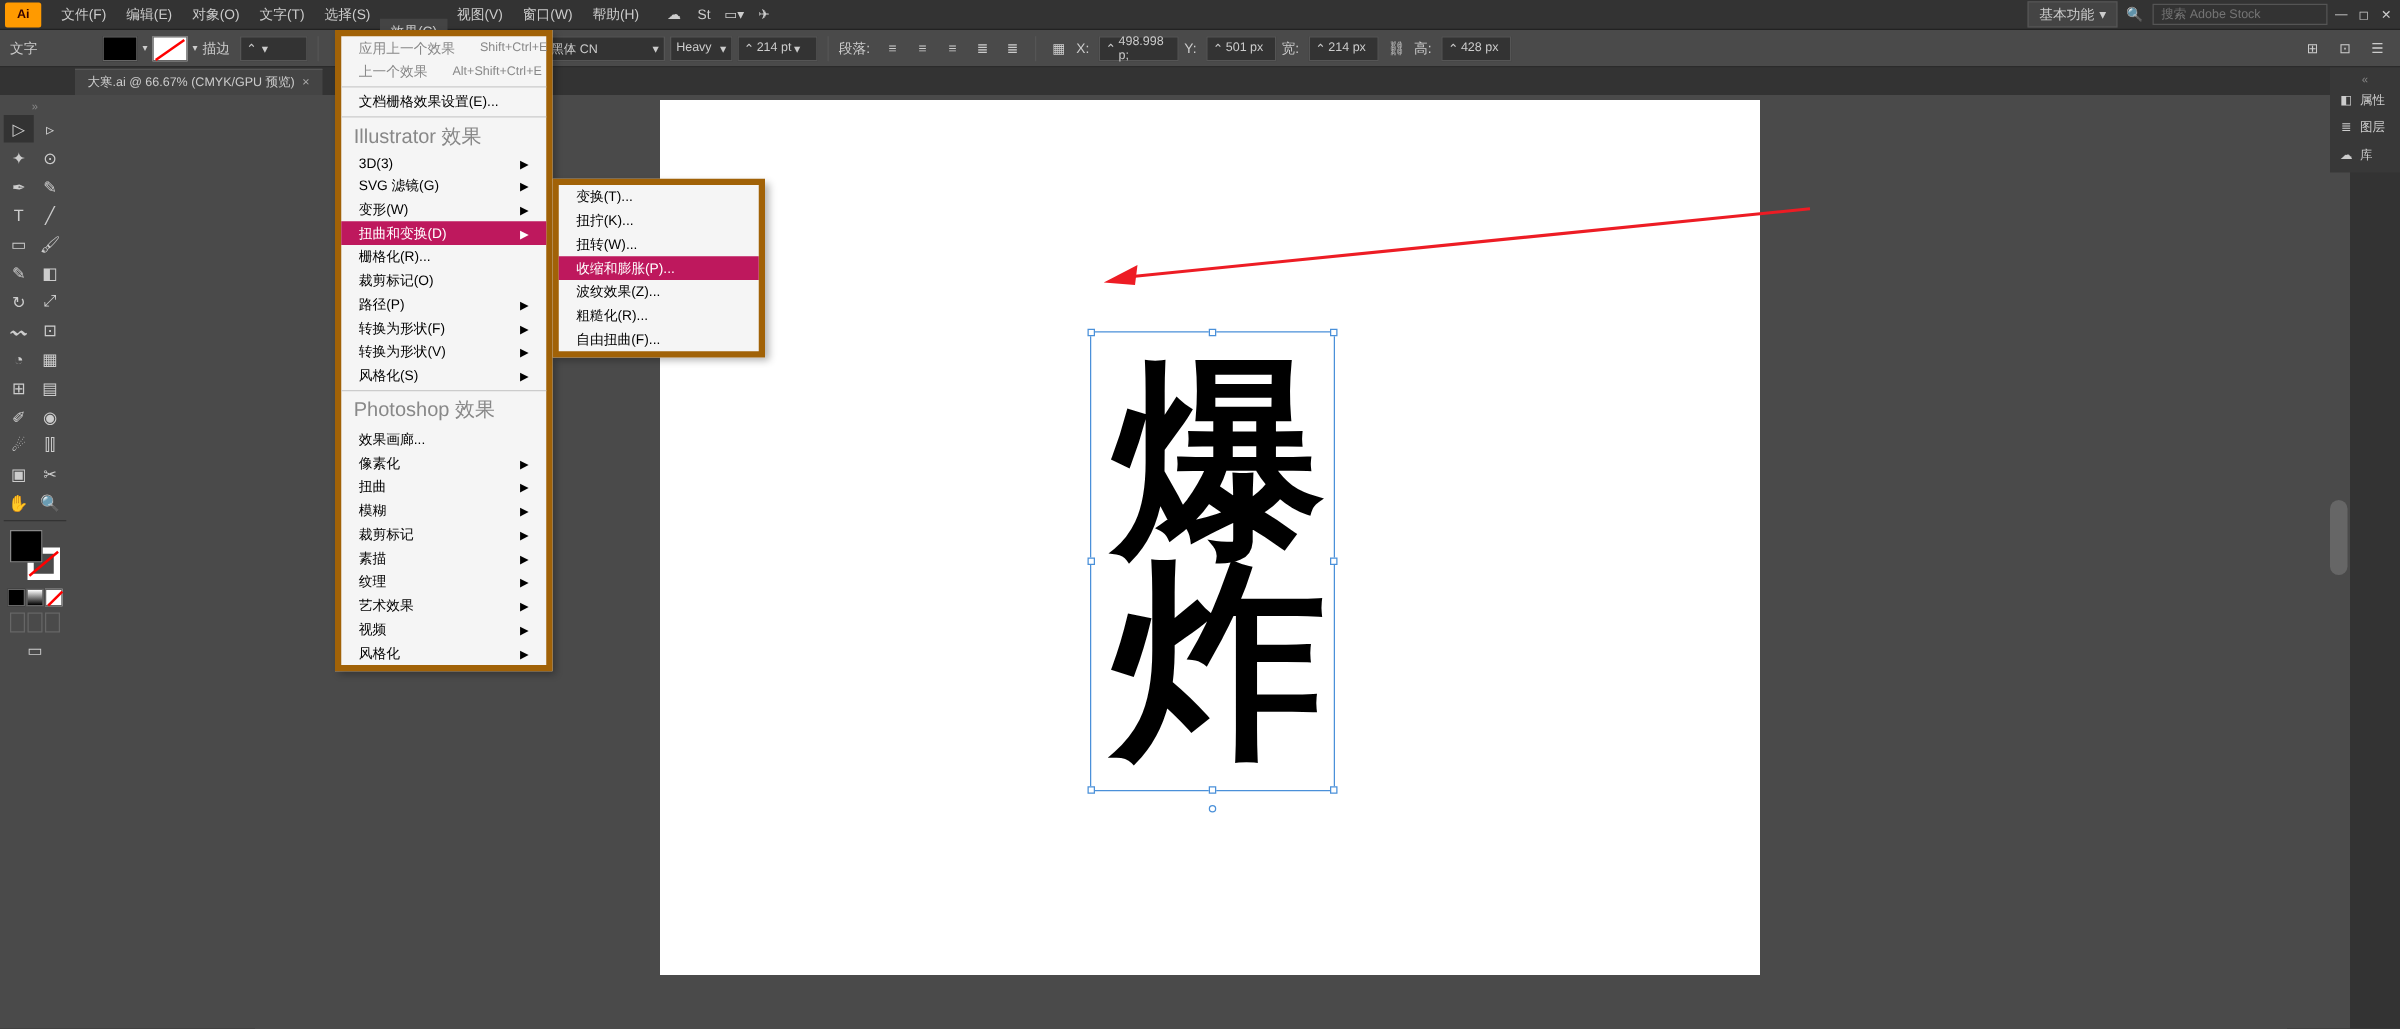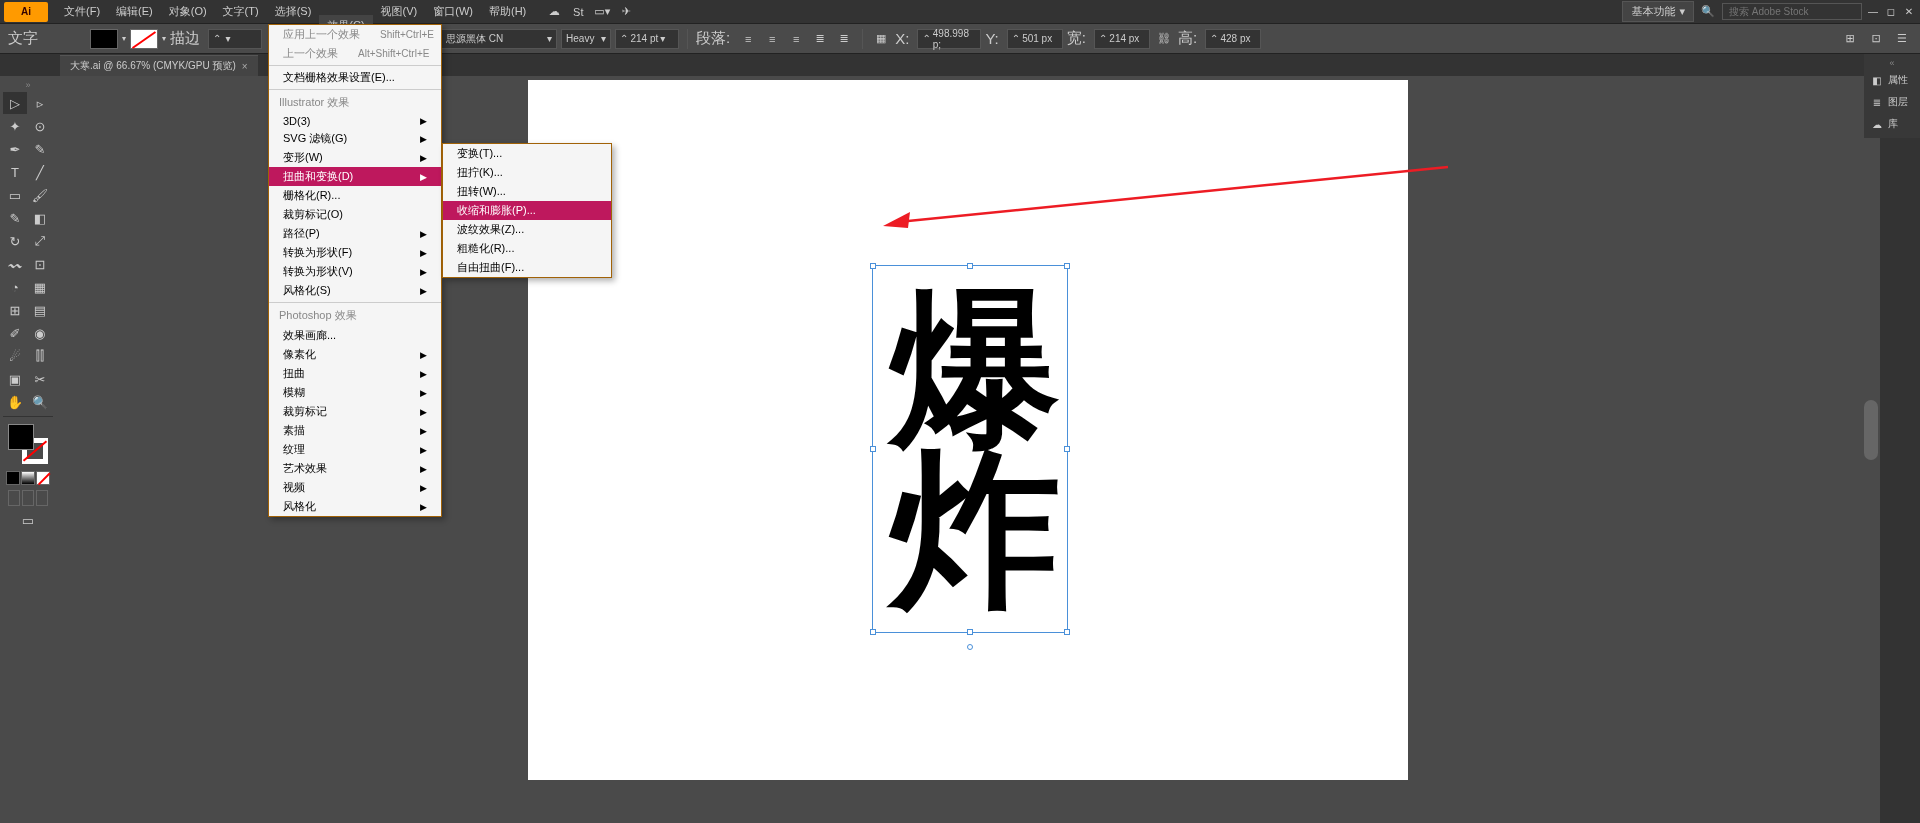--- a/index.html
+++ b/index.html
@@ -1,28 +1,28 @@
 <!DOCTYPE html>
 <html><head>
   <meta charset="utf-8">
   <style>
     * { margin: 0; padding: 0; box-sizing: border-box; font-family: "Microsoft YaHei", sans-serif; }
     body { width: 1920px; height: 823px; background: #333333; overflow: hidden; position: relative; color: #ccc; font-size: 11px; }
     
     .menubar { height: 24px; background: #333333; display: flex; align-items: center; padding: 0 4px; border-bottom: 1px solid #222; }
-    .ai-logo { width: 44px; height: 20px; background: #ff9a00; color: #330000; font-weight: bold; font-size: 10px; display: flex; align-items: center; justify-content: center; margin-right: 8px; border-radius: 2px; }
+    .ai-logo { width: 29px; height: 20px; background: #ff9a00; color: #330000; font-weight: bold; font-size: 10px; display: flex; align-items: center; justify-content: center; margin-right: 8px; border-radius: 2px; }
     .menu-item { padding: 3px 8px; cursor: pointer; color: #ccc; font-size: 11px; }
     .menu-item.active { background: #444; margin-top: 28px; }
     .menubar-right { margin-left: auto; display: flex; align-items: center; gap: 4px; padding-left: 31px; }
     .workspace-dd { padding: 2px 8px; background: #444; border: 1px solid #555; display: flex; align-items: center; gap: 4px; font-size: 11px; }
     .search-box { width: 140px; padding: 2px 6px; background: #333; border: 1px solid #555; color: #888; font-size: 10px; }
     .window-ctrl { width: 14px; height: 14px; color: #ccc; cursor: pointer; display: flex; align-items: center; justify-content: center; font-size: 10px; }
     
     .ctrlbar { height: 30px; background: #4a4a4a; display: flex; align-items: center; padding: 0 8px; gap: 4px; border-bottom: 1px solid #222; font-size: 11px; }
-    .ctrl-label { color: #ccc; font-size: 15px; margin-right: 4px; text-align: right; }
+    .ctrl-label { color: #ccc; font-size: 11px; margin-right: 4px; text-align: right; }
     .fill-swatch { width: 28px; height: 20px; background: #000; border: 1px solid #666; position: relative; }
     .stroke-swatch { width: 28px; height: 20px; border: 1px solid #666; background: #fff; position: relative; }
     .stroke-swatch::after { content: ""; position: absolute; width: 28px; height: 2px; background: red; transform: rotate(-35deg); left: -1px; top: 9px; }
     .opt-dd { display: flex; align-items: center; height: 20px; background: #333; border: 1px solid #555; padding: 0 4px; gap: 2px; font-size: 10px; }
     .opt-icon { width: 20px; height: 20px; display: flex; align-items: center; justify-content: center; color: #ccc; cursor: pointer; }
     .opt-divider { width: 1px; height: 20px; background: #555; margin: 0 4px; }
     
     .tabbar { height: 22px; background: #333; display: flex; align-items: flex-end; padding-left: 60px; }
     .doc-tab { background: #444; padding: 3px 10px; color: #ccc; font-size: 10px; display: flex; align-items: center; gap: 6px; border-top: 1px solid #555; }
     .doc-tab .close-x { cursor: pointer; color: #aaa; }
@@ -48,27 +48,27 @@
     .fs-stroke::after { content:""; position:absolute; width:30px; height:2px; background:red; transform:rotate(-40deg); left:-2px; top:12px; }
     .color-mode-row { display: flex; gap: 1px; margin: 2px auto; justify-content: center; }
     .cm-btn { width: 14px; height: 14px; border: 1px solid #666; }
     .draw-mode-row { display: flex; gap: 2px; margin: 2px auto; justify-content: center; }
     .dm-btn { width: 12px; height: 16px; border: 1px solid #666; }
     
     .right-panels { position: absolute; top: 54px; right: 0; width: 56px; background: #383838; display: flex; flex-direction: column; padding: 4px 2px; gap: 2px; }
     .right-panel-item { display: flex; align-items: center; gap: 4px; padding: 3px 4px; cursor: pointer; color: #ccc; font-size: 10px; }
     .rp-icon { width: 14px; height: 14px; display: flex; align-items: center; justify-content: center; }
     
-    .dropdown-menu { position: absolute; background: #f5f5f5; border: 1px solid #a16207; box-shadow: 3px 3px 6px rgba(0,0,0,0.3); color: #000; font-size: 11px; z-index: 100; min-width: 170px; }
+    .dropdown-menu { position: absolute; background: #f5f5f5; border: 5px solid #a16207; box-shadow: 3px 3px 6px rgba(0,0,0,0.3); color: #000; font-size: 11px; z-index: 100; min-width: 170px; }
     .dd-item { padding: 2px 14px; display: flex; align-items: center; justify-content: space-between; cursor: pointer; white-space: nowrap; }
     .dd-item.highlighted { background: #be185d; color: #fff; }
     .dd-item.disabled { color: #888; }
     .dd-shortcut { color: #888; font-size: 10px; margin-left: 20px; }
     .dd-sep { height: 1px; background: #ccc; margin: 2px 0; }
-    .dd-header { padding: 3px 10px; color: #888; font-size: 11px; }
+    .dd-header { padding: 3px 10px; color: #888; font-size: 16px; }
     .dd-arrow { margin-left: 20px; font-size: 9px; }
     
     .scrollbar-thumb { position: absolute; right: 42px; top: 400px; width: 14px; height: 60px; background: #666; border-radius: 7px; }
     
     .menubar-icons { display: flex; gap: 8px; margin-left: 12px; color: #ccc; }
     .mb-icon { width: 16px; height: 16px; display: flex; align-items: center; justify-content: center; cursor: pointer; font-size: 11px; }
   </style>
 </head>
 <body>
 

